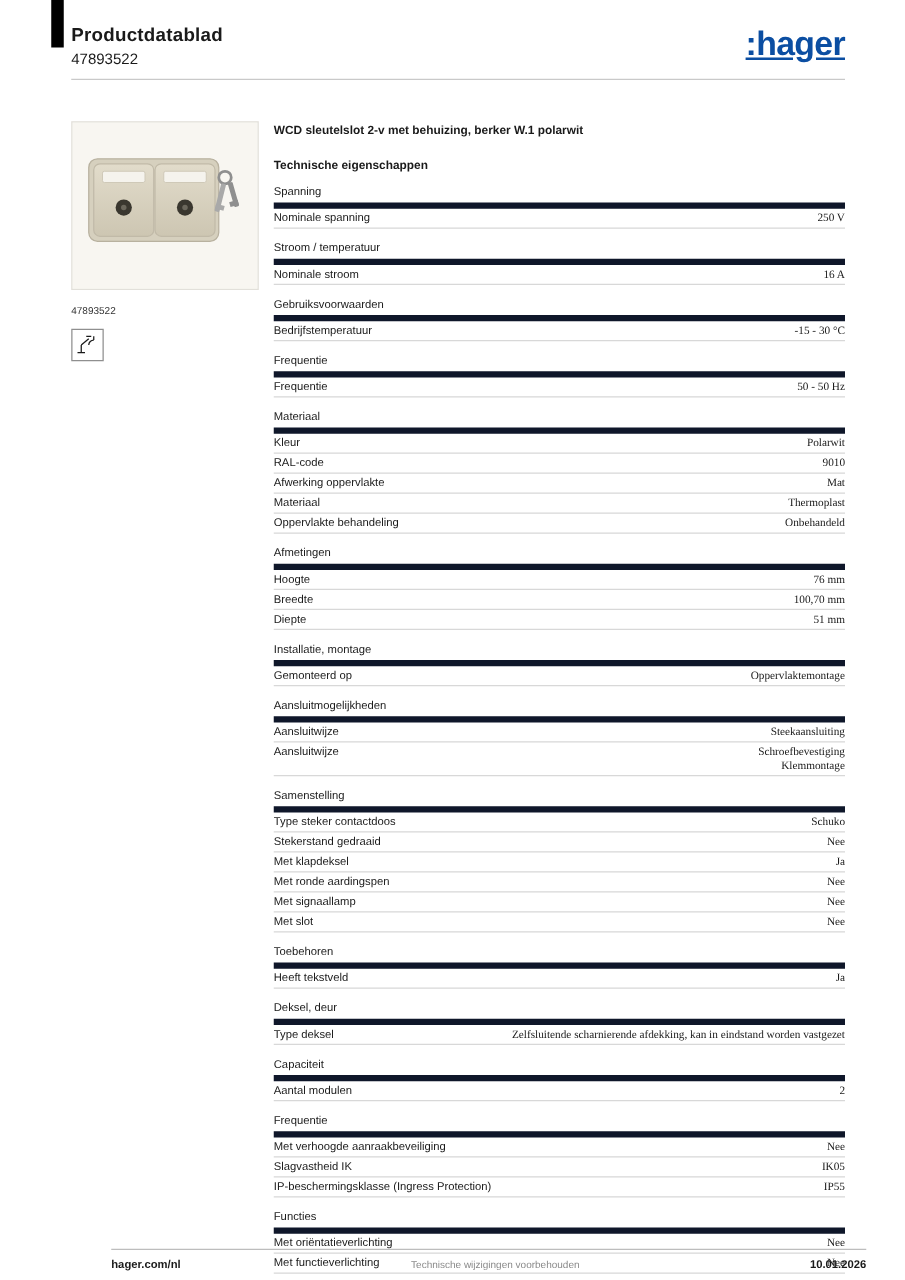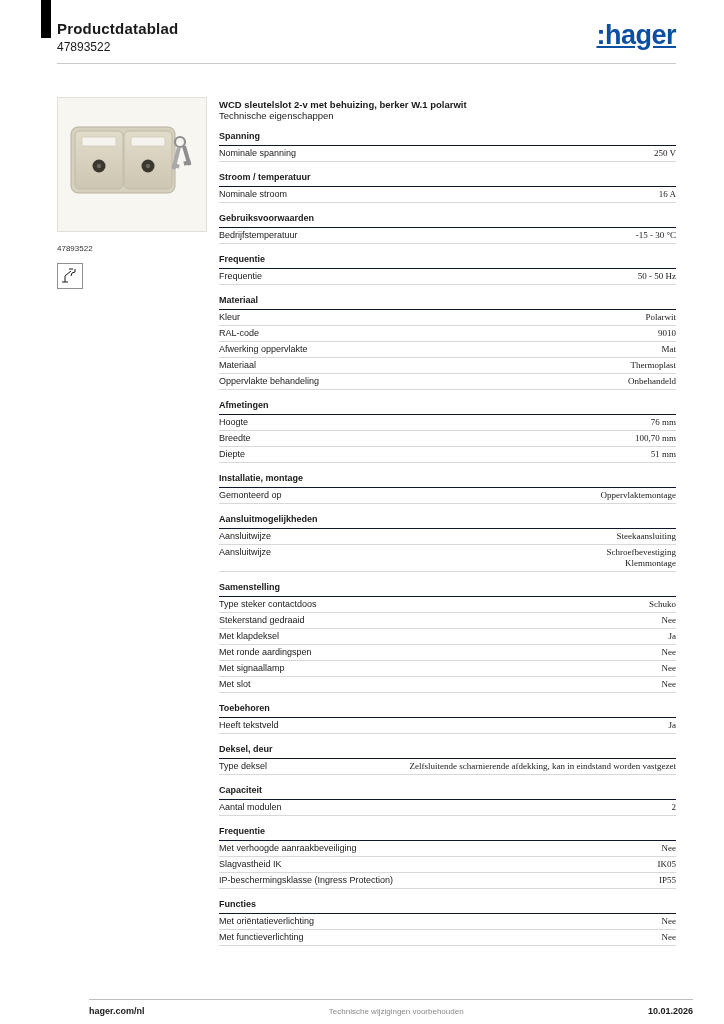--- a/index.html
+++ b/index.html
@@ -17,24 +17,24 @@
   .header-rule { margin:9px 48px 0 57px; border-bottom:1px solid #c9c9c9; }
 
   .content { display:flex; gap:12px; padding:33px 48px 0 57px; }
   .col-left { width:150px; flex:none; }
   .col-right { flex:1; min-width:0; }
 
   .photo-frame { width:150px; height:135px; border:1px solid #e2e0da; background:#f8f6f1; }
   .photo-caption { font-size:8px; color:#333; margin-top:12px; }
   .symbol-box { width:26px; height:26px; border:1px solid #8f8f8f; margin-top:10px; display:flex; align-items:center; justify-content:center; background:#fff; }
 
-  .product-title { font-size:9.5px; font-weight:bold; margin-top:2px; }
-  .tech-title { font-size:9.5px; font-weight:normal; margin-bottom:2px; }
-
-  .section-heading { font-size:9px; font-weight:bold; padding:5px 0 4px; border-bottom:1px solid #0f172a; margin-top:5px; }
+  .product-title { font-size:9.5px; font-weight:bold; margin-bottom:17px; margin-top:2px; }
+  .tech-title { font-size:9.5px; font-weight:bold; margin-bottom:2px; }
+
+  .section-heading { font-size:9px; font-weight:normal; padding:5px 0 4px; border-bottom:5px solid #0f172a; margin-top:5px; }
   .row { display:flex; justify-content:space-between; align-items:flex-start; padding:2px 0; border-bottom:1px solid #d8d8d8; font-size:9px; line-height:11px; }
   .row-label { padding-right:12px; white-space:nowrap; }
   .row-value { text-align:right; max-width:72%; white-space:pre-line;font-family:Liberation Serif, serif; }
 
   .footer { position:absolute; left:57px; right:31px; bottom:8px; border-top:1px solid #bdbdbd; padding-top:6px; display:flex; justify-content:space-between; align-items:center;margin-left:32px; }
   .footer-left { font-size:9px; font-weight:bold; text-decoration:none; color:#1a1a1a; }
   .footer-center { font-size:8px; color:#8a8a8a; }
   .footer-right { font-size:9px; font-weight:bold; }
 </style>
 </head>

